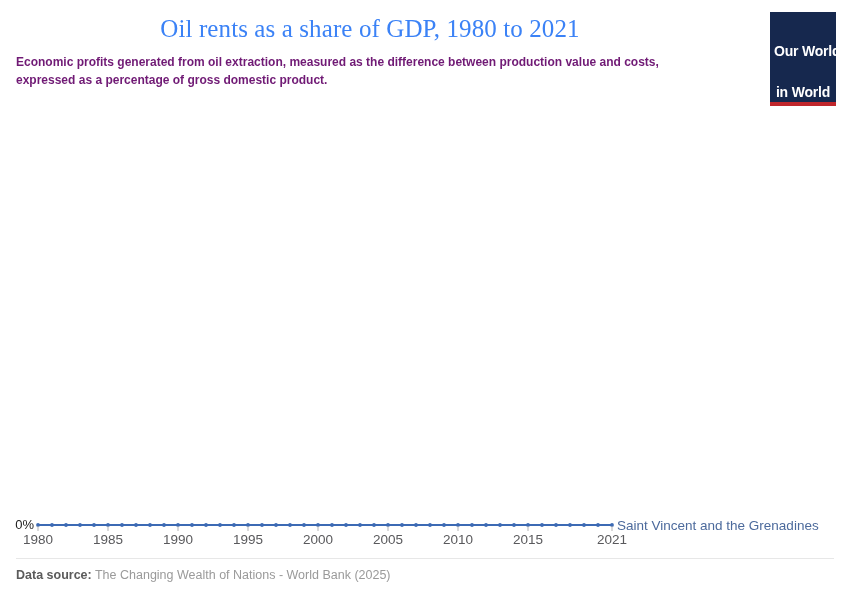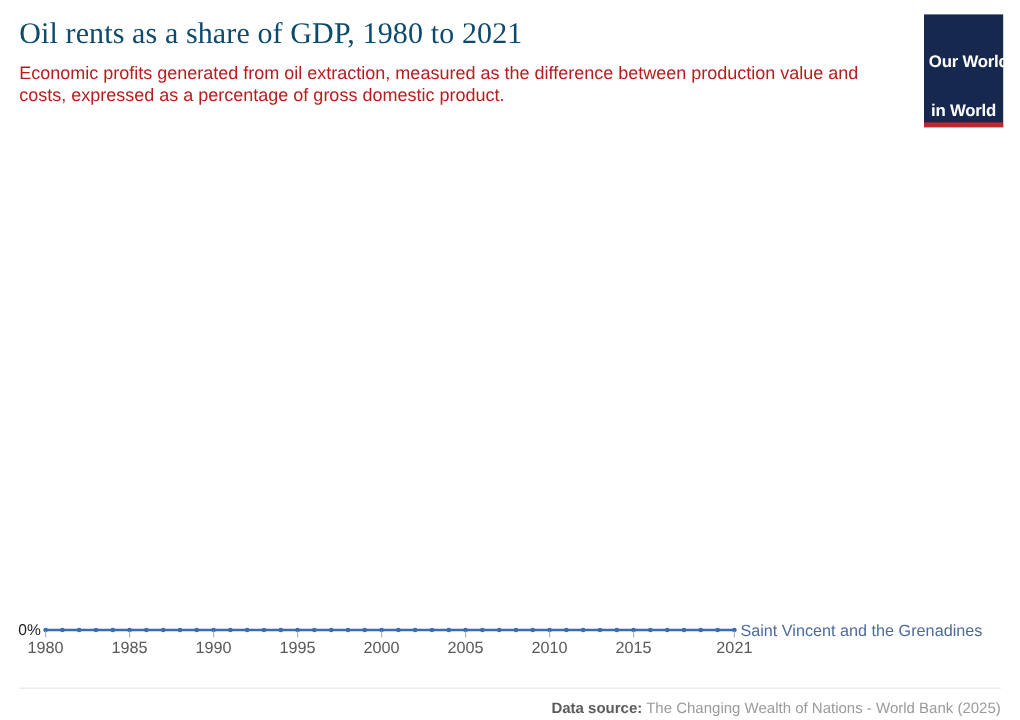--- a/index.html
+++ b/index.html
@@ -28,33 +28,34 @@
   .header {
     position: relative;
     padding: 14px 16px 0 16px;
     flex: 0 0 auto;
   }
   .title {
     font-family: "Liberation Serif", "DejaVu Serif", serif;
     font-size: 25px;
     line-height: 30px;
     font-weight: 400;
-    color: #0c4a6e;
+    color: #3b82f6;
     letter-spacing: 0.1px;
     margin: 0;
     padding-right: 110px;
+    text-align: center;
   }
   .subtitle {
     font-family: "Liberation Sans", sans-serif;
-    font-size: 15px;
+    font-size: 12px;
     line-height: 18px;
-    color: #b91c1c;
+    color: #701a75;
     margin: 9px 0 0 0;
     max-width: 700px;
-    font-weight: 400;
+    font-weight: 700;
   }
 
   
   .owid-logo {
     position: absolute;
     top: 12px;
     right: 14px;
     width: 66px;
     background: #16284e;
     border-bottom: 4px solid #c0262c;
@@ -105,26 +106,26 @@
     fill: #4c6a9c;
   }
 
   
   .footer {
     flex: 0 0 auto;
     border-top: 1px solid #e7e7e7;
     margin: 0 16px;
     padding: 9px 0 0 0;
     display: flex;
-    justify-content: flex-end;
+    justify-content: space-between;
     align-items: baseline;
     font-size: 12.5px;
     color: #9a9a9a;
     font-family: "Liberation Sans", sans-serif;
-    height: 27px;
+    height: 42px;
     box-sizing: border-box;
   }
   .footer-left {
     white-space: nowrap;
   }
   .footer-left .src-label {
     color: #5b5b5b;
     font-weight: 700;
   }
   .footer-left .src-value {

